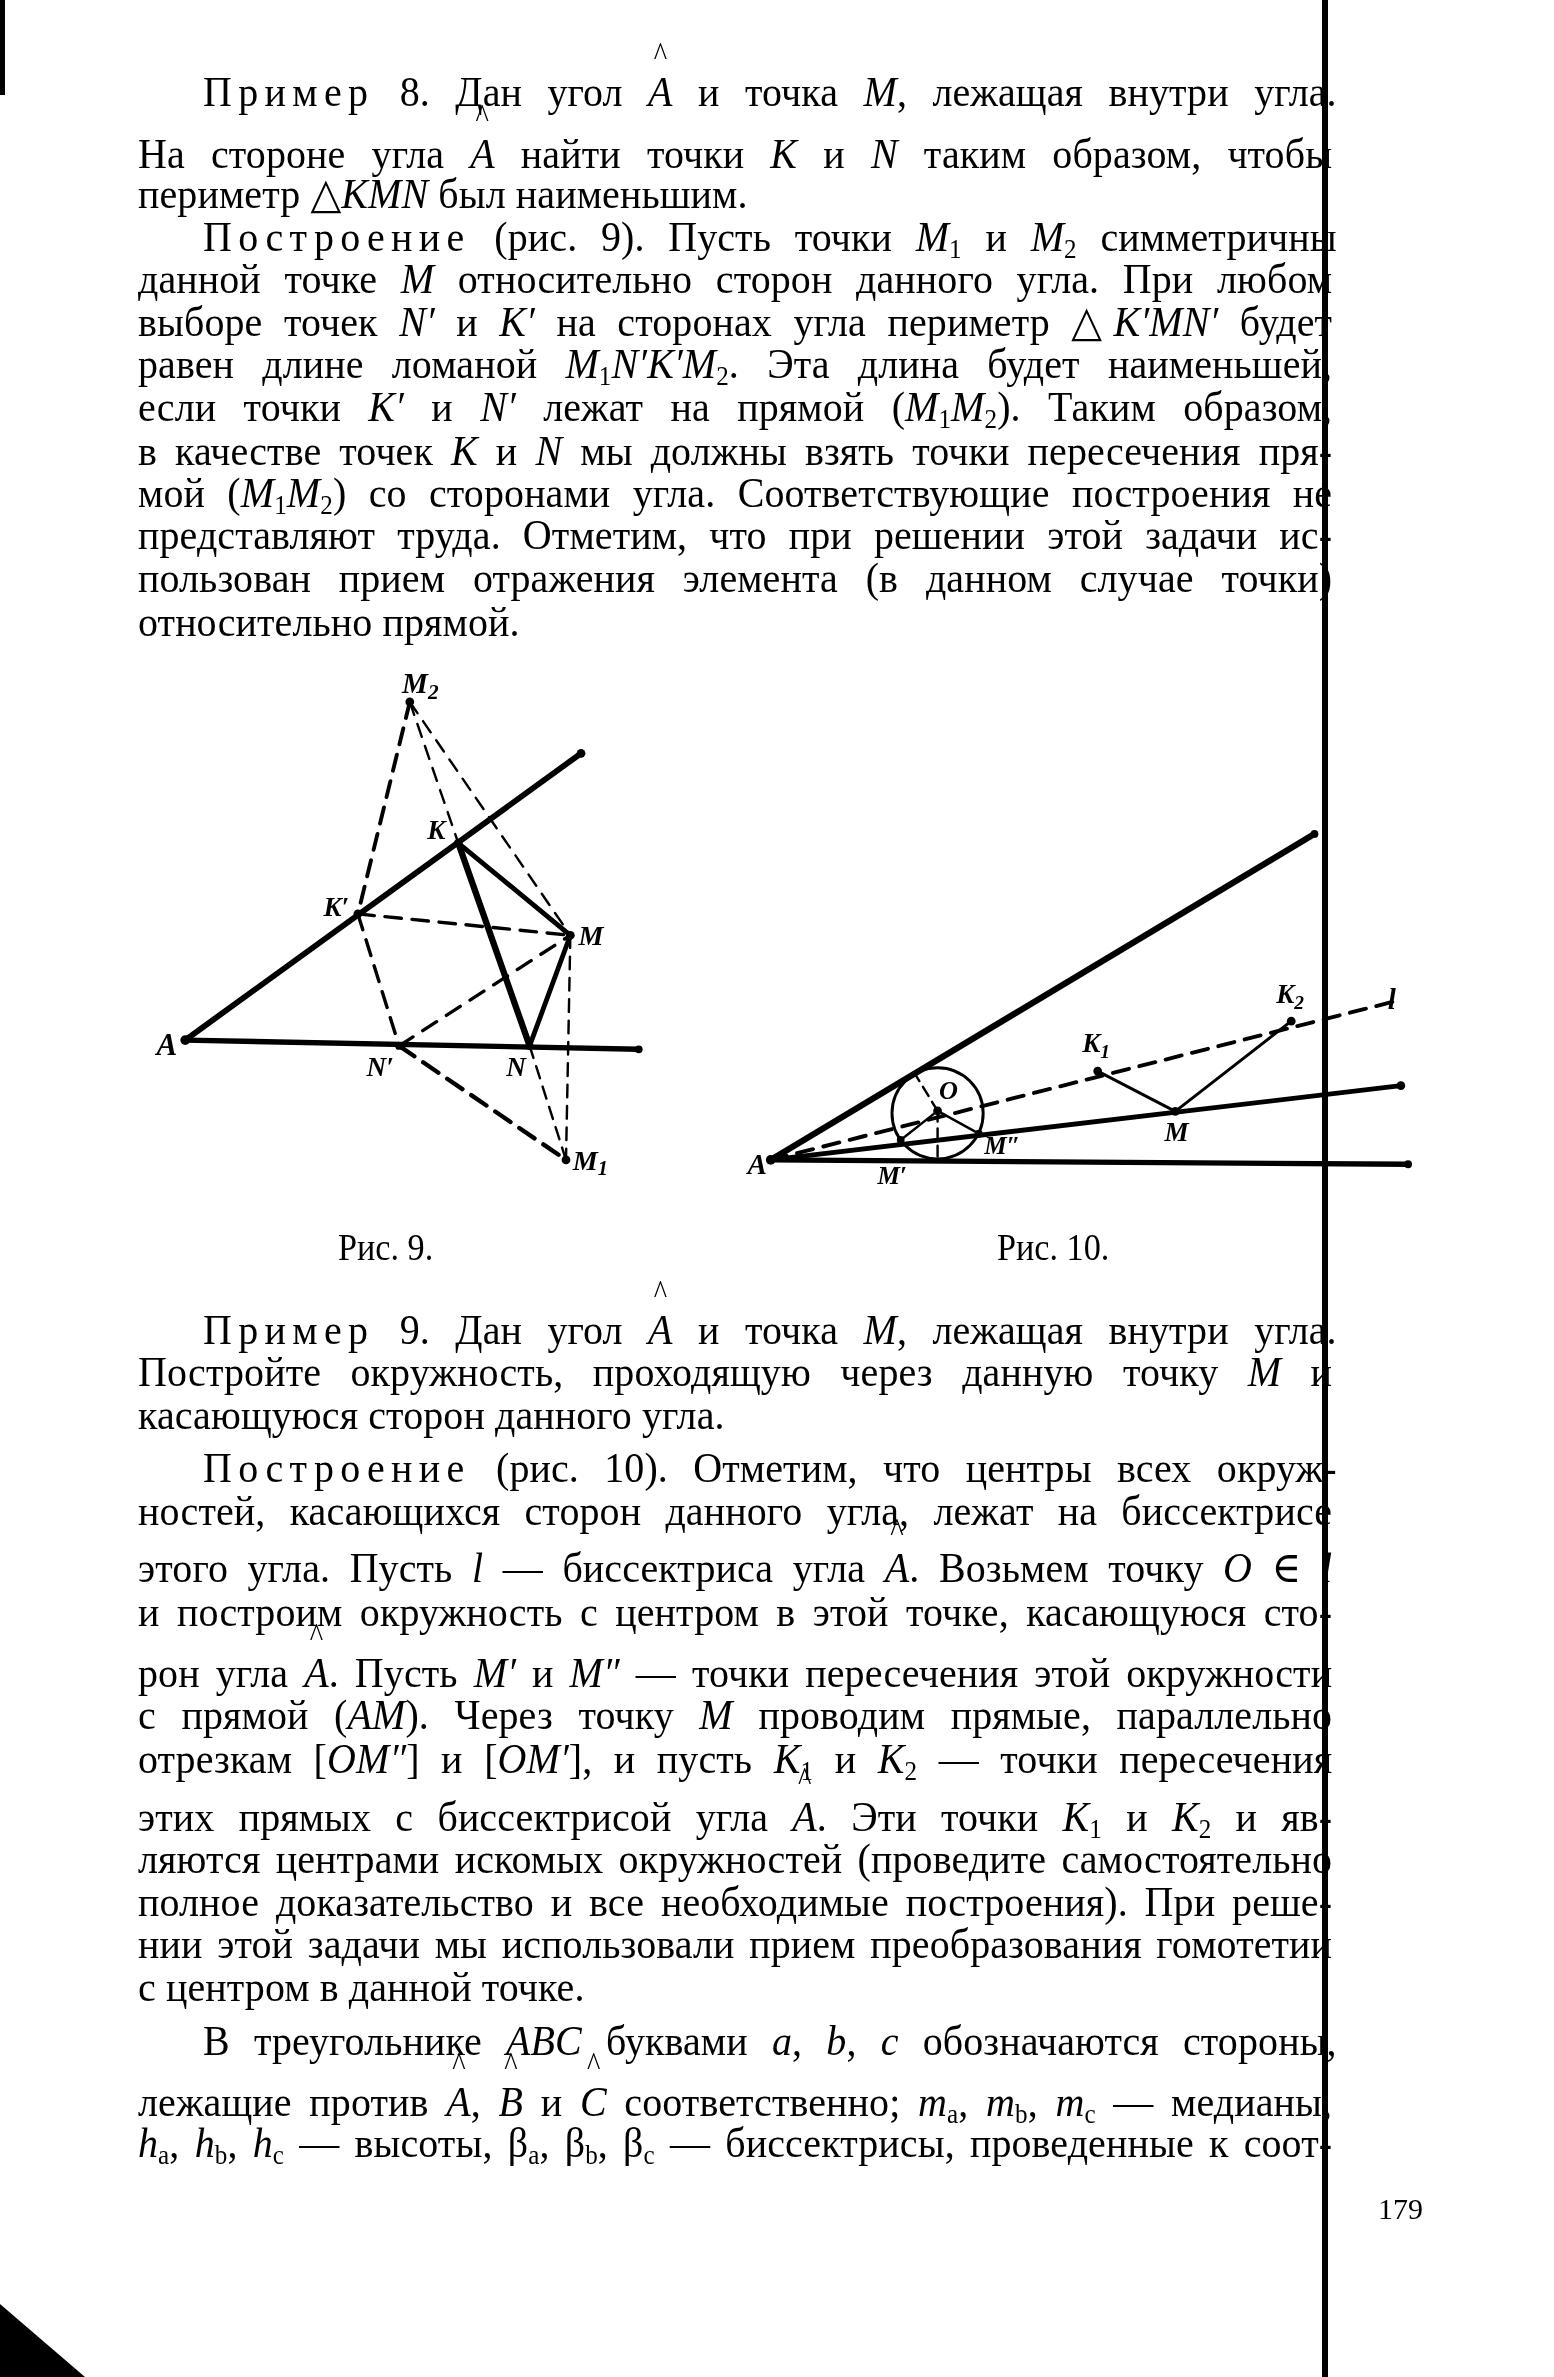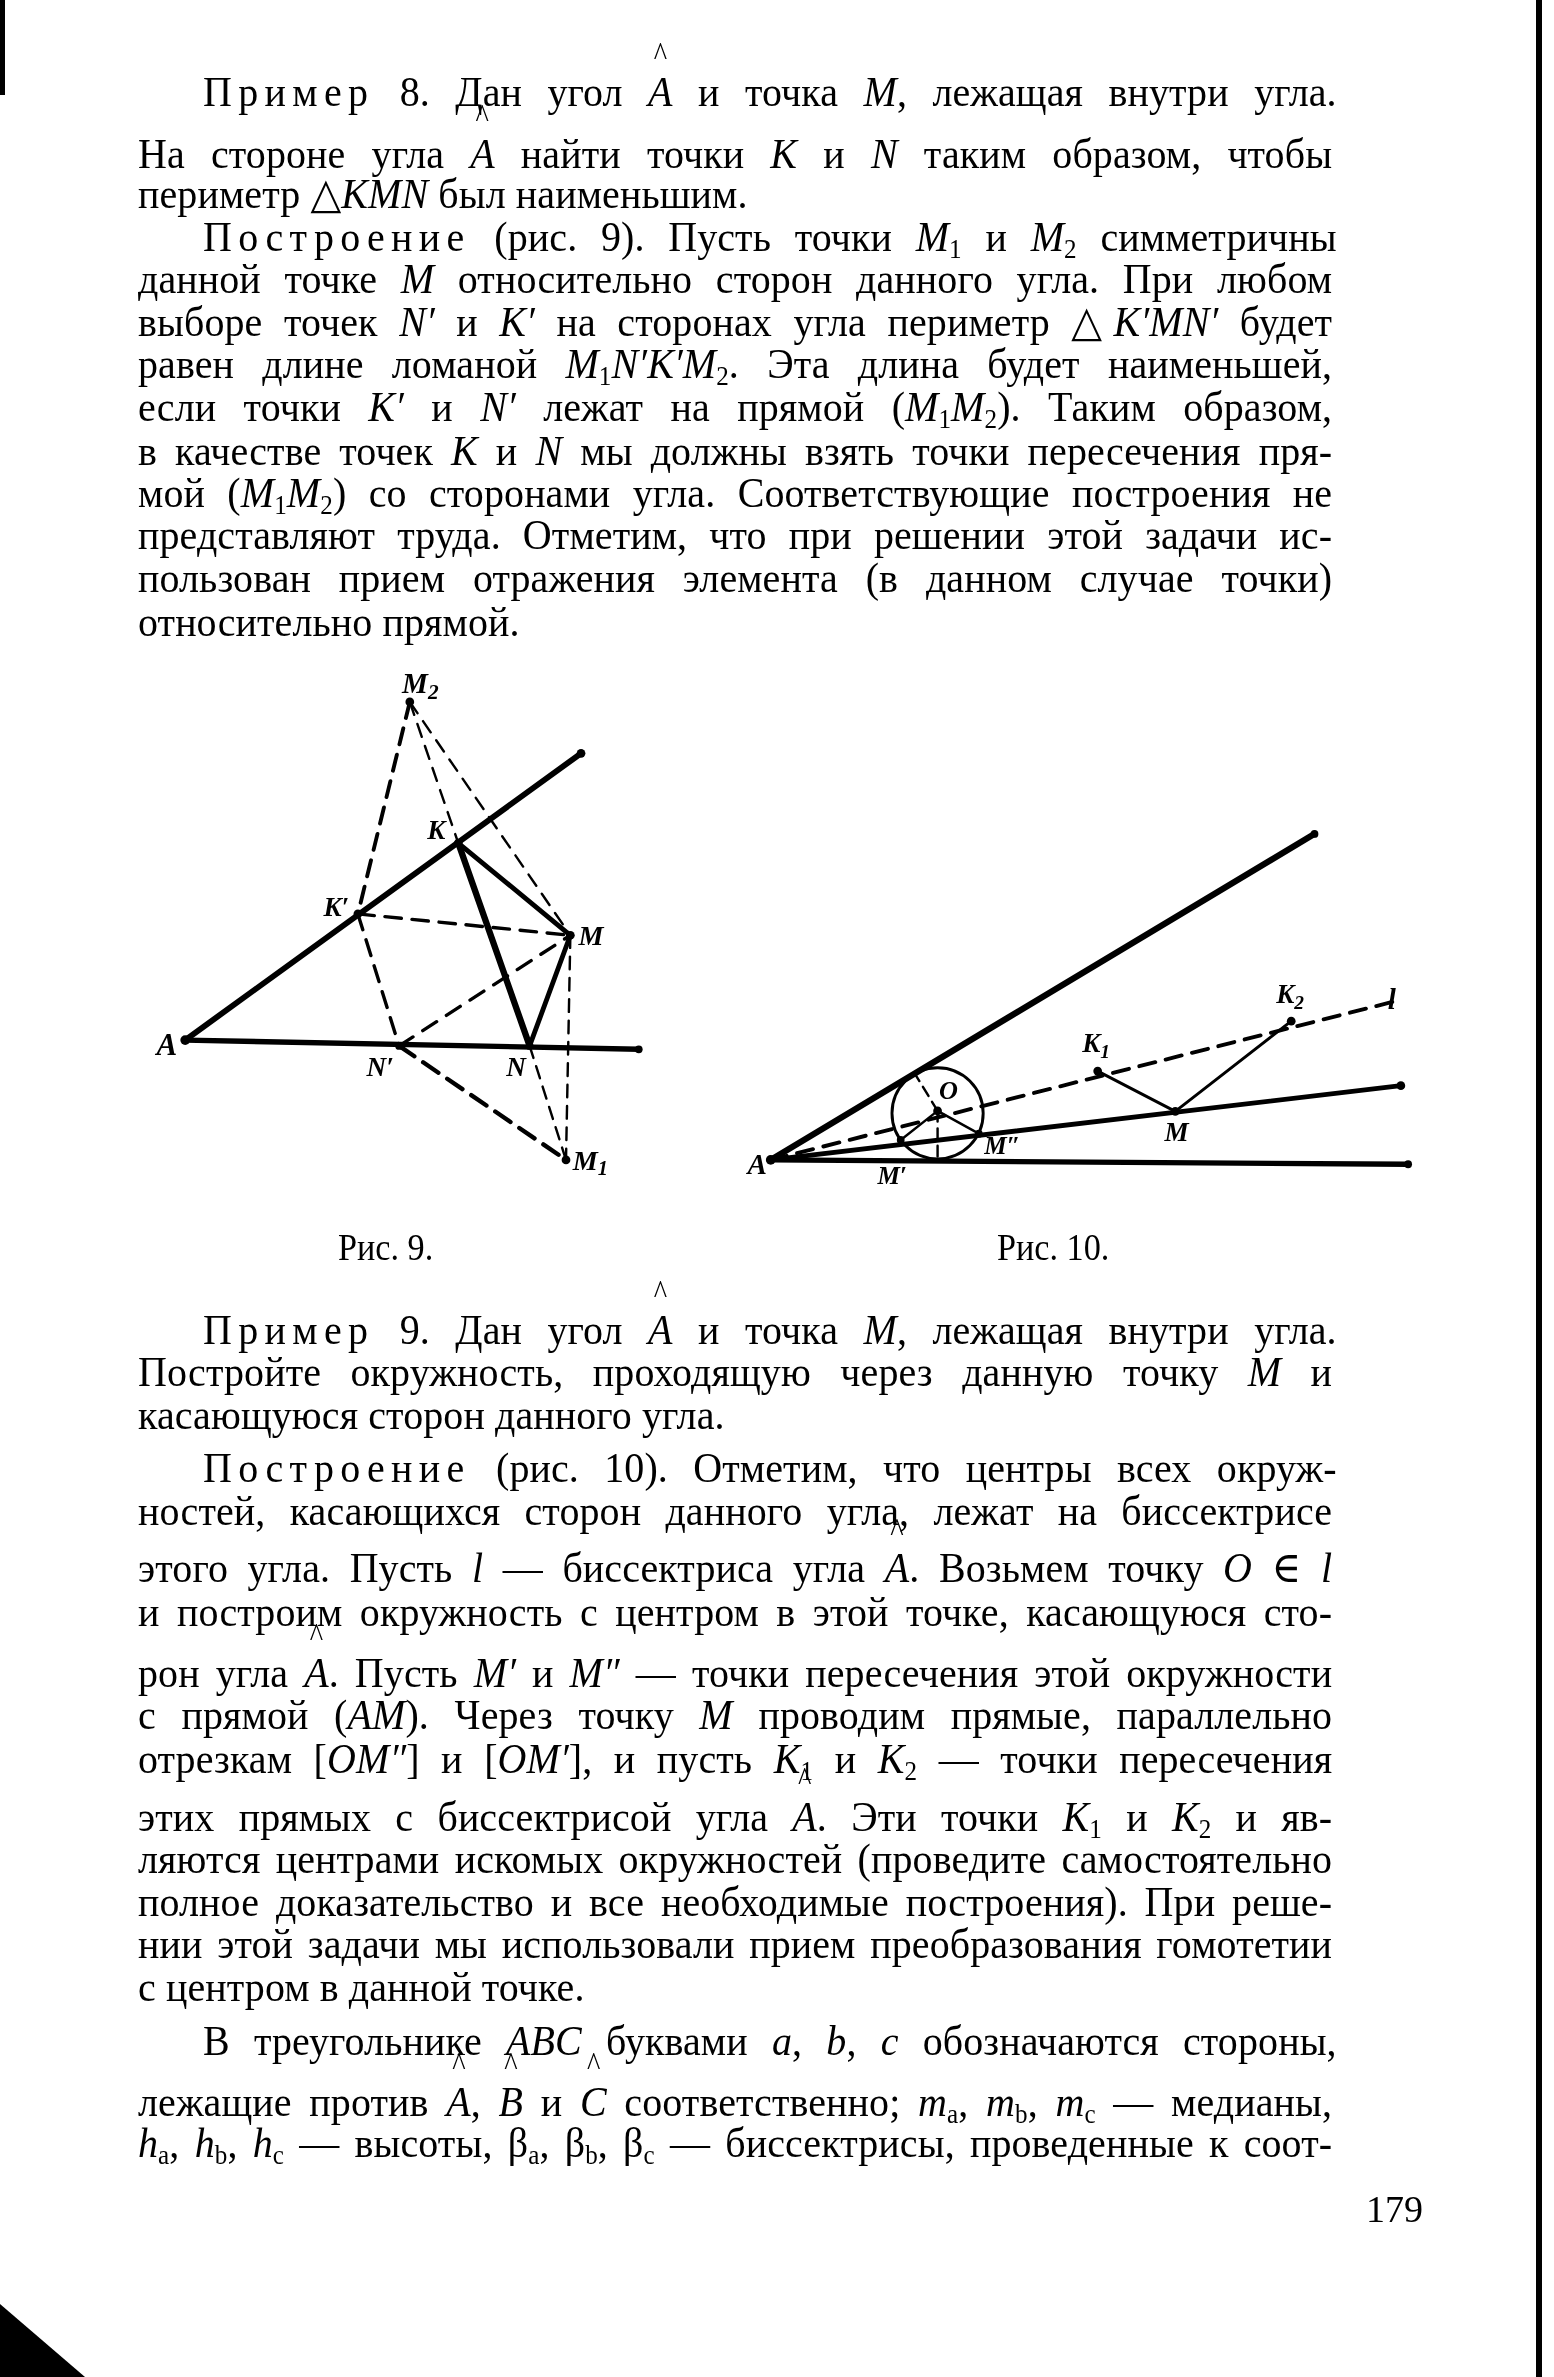--- a/index.html
+++ b/index.html
@@ -1,32 +1,32 @@
 <!DOCTYPE html>
 <html style="font-size:7.8px"><head>
 <meta charset="utf-8">
 <style>
   html, body { margin: 0; padding: 0; background: #ffffff; }
   body { width: 1555px; height: 2377px; position: relative; overflow: hidden;
          font-family: "Liberation Serif", "DejaVu Serif", serif; color: #000; }
-  .page { position: absolute; left: 0; top: 0; width: 1542px; height: 2377px; background: #fff; }
+  .page { position: absolute; left: 0; top: 0; width: 1328px; height: 2377px; background: #fff; }
   .line { position: absolute; left: 138px; width: 1284px; height: 53px; line-height: 53px;
           font-size: 43px; white-space: nowrap; text-align: justify; text-align-last: justify;
           transform: scaleX(0.93); transform-origin: left center; letter-spacing: 0.1px; }
   .line.indent { left: 203px; width: 1219px; }
   .line.last { text-align-last: left; }
   .sp { letter-spacing: 6.8px; }
   .it { font-style: italic; }
   .hat { position: relative; display: inline-block; }
   .hat::before { content: "^"; position: absolute; left: 50%; top: -28px; transform: translateX(-50%) scaleX(0.9);
                  font-style: normal; font-size: 34px; line-height: 34px; }
   sub { font-size: 27px; line-height: 0; vertical-align: -6.8px; }
   .caption { position: absolute; font-size: 38px; line-height: 44px; white-space: nowrap;
              transform: scaleX(0.9); transform-origin: left center; }
-  .pagenum { position: absolute; font-size: 38px; line-height: 44px; }
+  .pagenum { position: absolute; font-size: 30px; line-height: 44px; }
   .edge-left { position: absolute; left: 0; top: 0; width: 4.9px; height: 95px; background: #000; }
   .edge-right { position: absolute; right: 0; top: 0; width: 5.8px; height: 2377px; background: #000; }
   .corner { position: absolute; left: 0; bottom: 0; width: 0; height: 0;
             border-left: 85px solid #000; border-top: 73px solid transparent; }
   svg.fig { position: absolute; left: 0; top: 0; width: 1555px; height: 2377px; overflow: visible; }
   svg.fig .lbl { font-family: "Liberation Serif", "DejaVu Serif", serif; font-style: italic; font-weight: bold; }
 </style>
 </head>
 <body>
 

